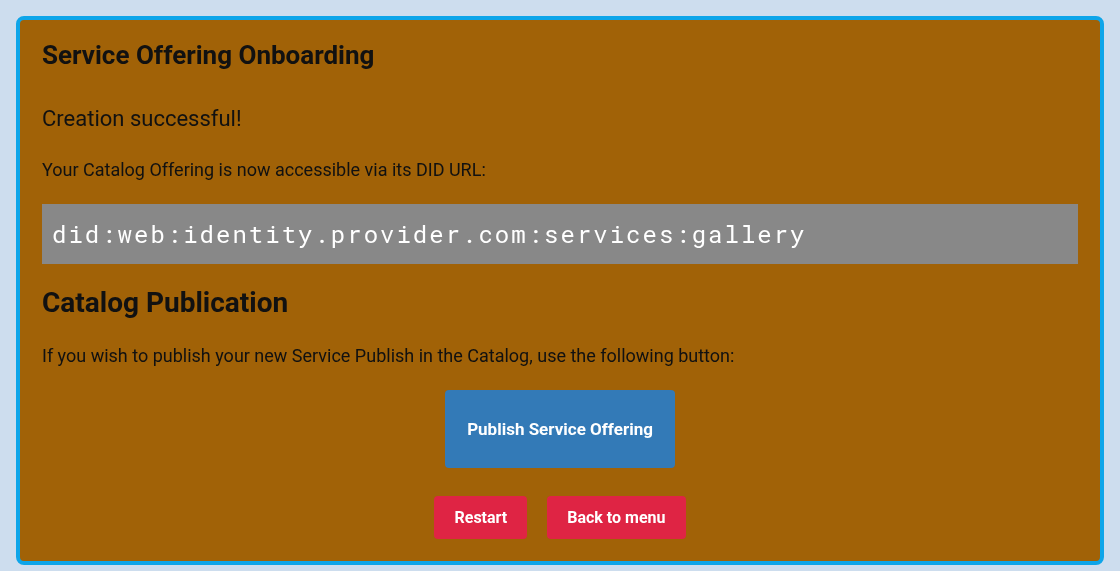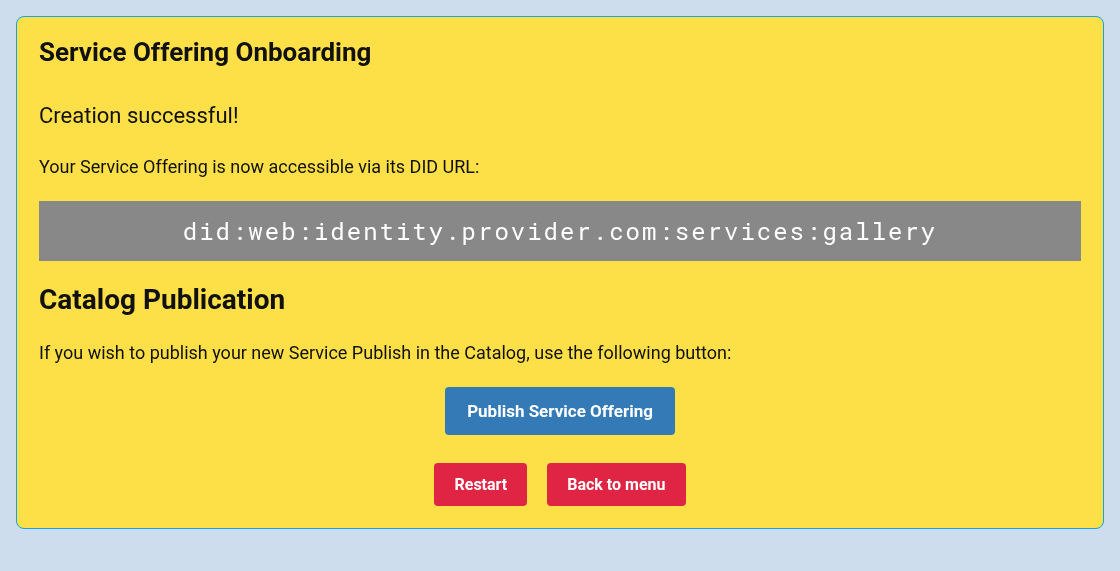--- a/index.html
+++ b/index.html
@@ -8,22 +8,22 @@
       padding: 0;
     }
     body {
       background: #cdddee;
       font-family: Roboto, "Helvetica Neue", Arial, sans-serif;
       padding: 16px;
       width: 1120px;
       height: 571px;
     }
     .card {
-      background: #fde047;
-      border: 1px solid #0ea5e9;
+      background: #a16207;
+      border: 4px solid #0ea5e9;
       border-radius: 8px;
       padding: 20px 22px 22px 22px;
       width: 100%;
     }
     .title {
       font-size: 26px;
       font-weight: 700;
       color: #111;
       margin-bottom: 36px;
     }
@@ -44,36 +44,36 @@
       font-size: 18px;
       color: #111;
       margin-bottom: 24px;
     }
     .did-box {
       background: #888888;
       color: #ffffff;
       font-family: "Roboto Mono", "Courier New", monospace;
       font-size: 24px;
       letter-spacing: 2px;
-      text-align: center;
+      text-align: left;
       padding: 14px 10px;
       margin-bottom: 16px;
     }
     .publish-row {
       text-align: center;
       margin-bottom: 28px;
     }
     .btn {
       display: inline-block;
       border: none;
       border-radius: 4px;
       font-size: 17px;
       font-weight: 700;
       color: #ffffff;
-      padding: 14px 22px;
+      padding: 29px 22px;
       cursor: pointer;
       font-family: inherit;
     }
     .btn-blue {
       background: #337ab7;
     }
     .btn-red {
       background: #df2444;
       padding: 12px 20px;
       font-size: 16px;
@@ -83,21 +83,21 @@
       gap: 20px;
       justify-content: center;
     }
   </style>
 </head>
 <body>
 
 <div class="card">
   <h1 class="title">Service Offering Onboarding</h1>
   <h2 class="heading">Creation successful!</h2>
-  <p class="text">Your Service Offering is now accessible via its DID URL:</p>
+  <p class="text">Your Catalog Offering is now accessible via its DID URL:</p>
   <div class="did-box">did:web:identity.provider.com:services:gallery</div>
   <h3 class="subheading">Catalog Publication</h3>
   <p class="text">If you wish to publish your new Service Publish in the Catalog, use the following button:</p>
   <div class="publish-row">
     <button class="btn btn-blue">Publish Service Offering</button>
   </div>
   <div class="footer-buttons">
     <button class="btn btn-red">Restart</button>
     <button class="btn btn-red">Back to menu</button>
   </div>

